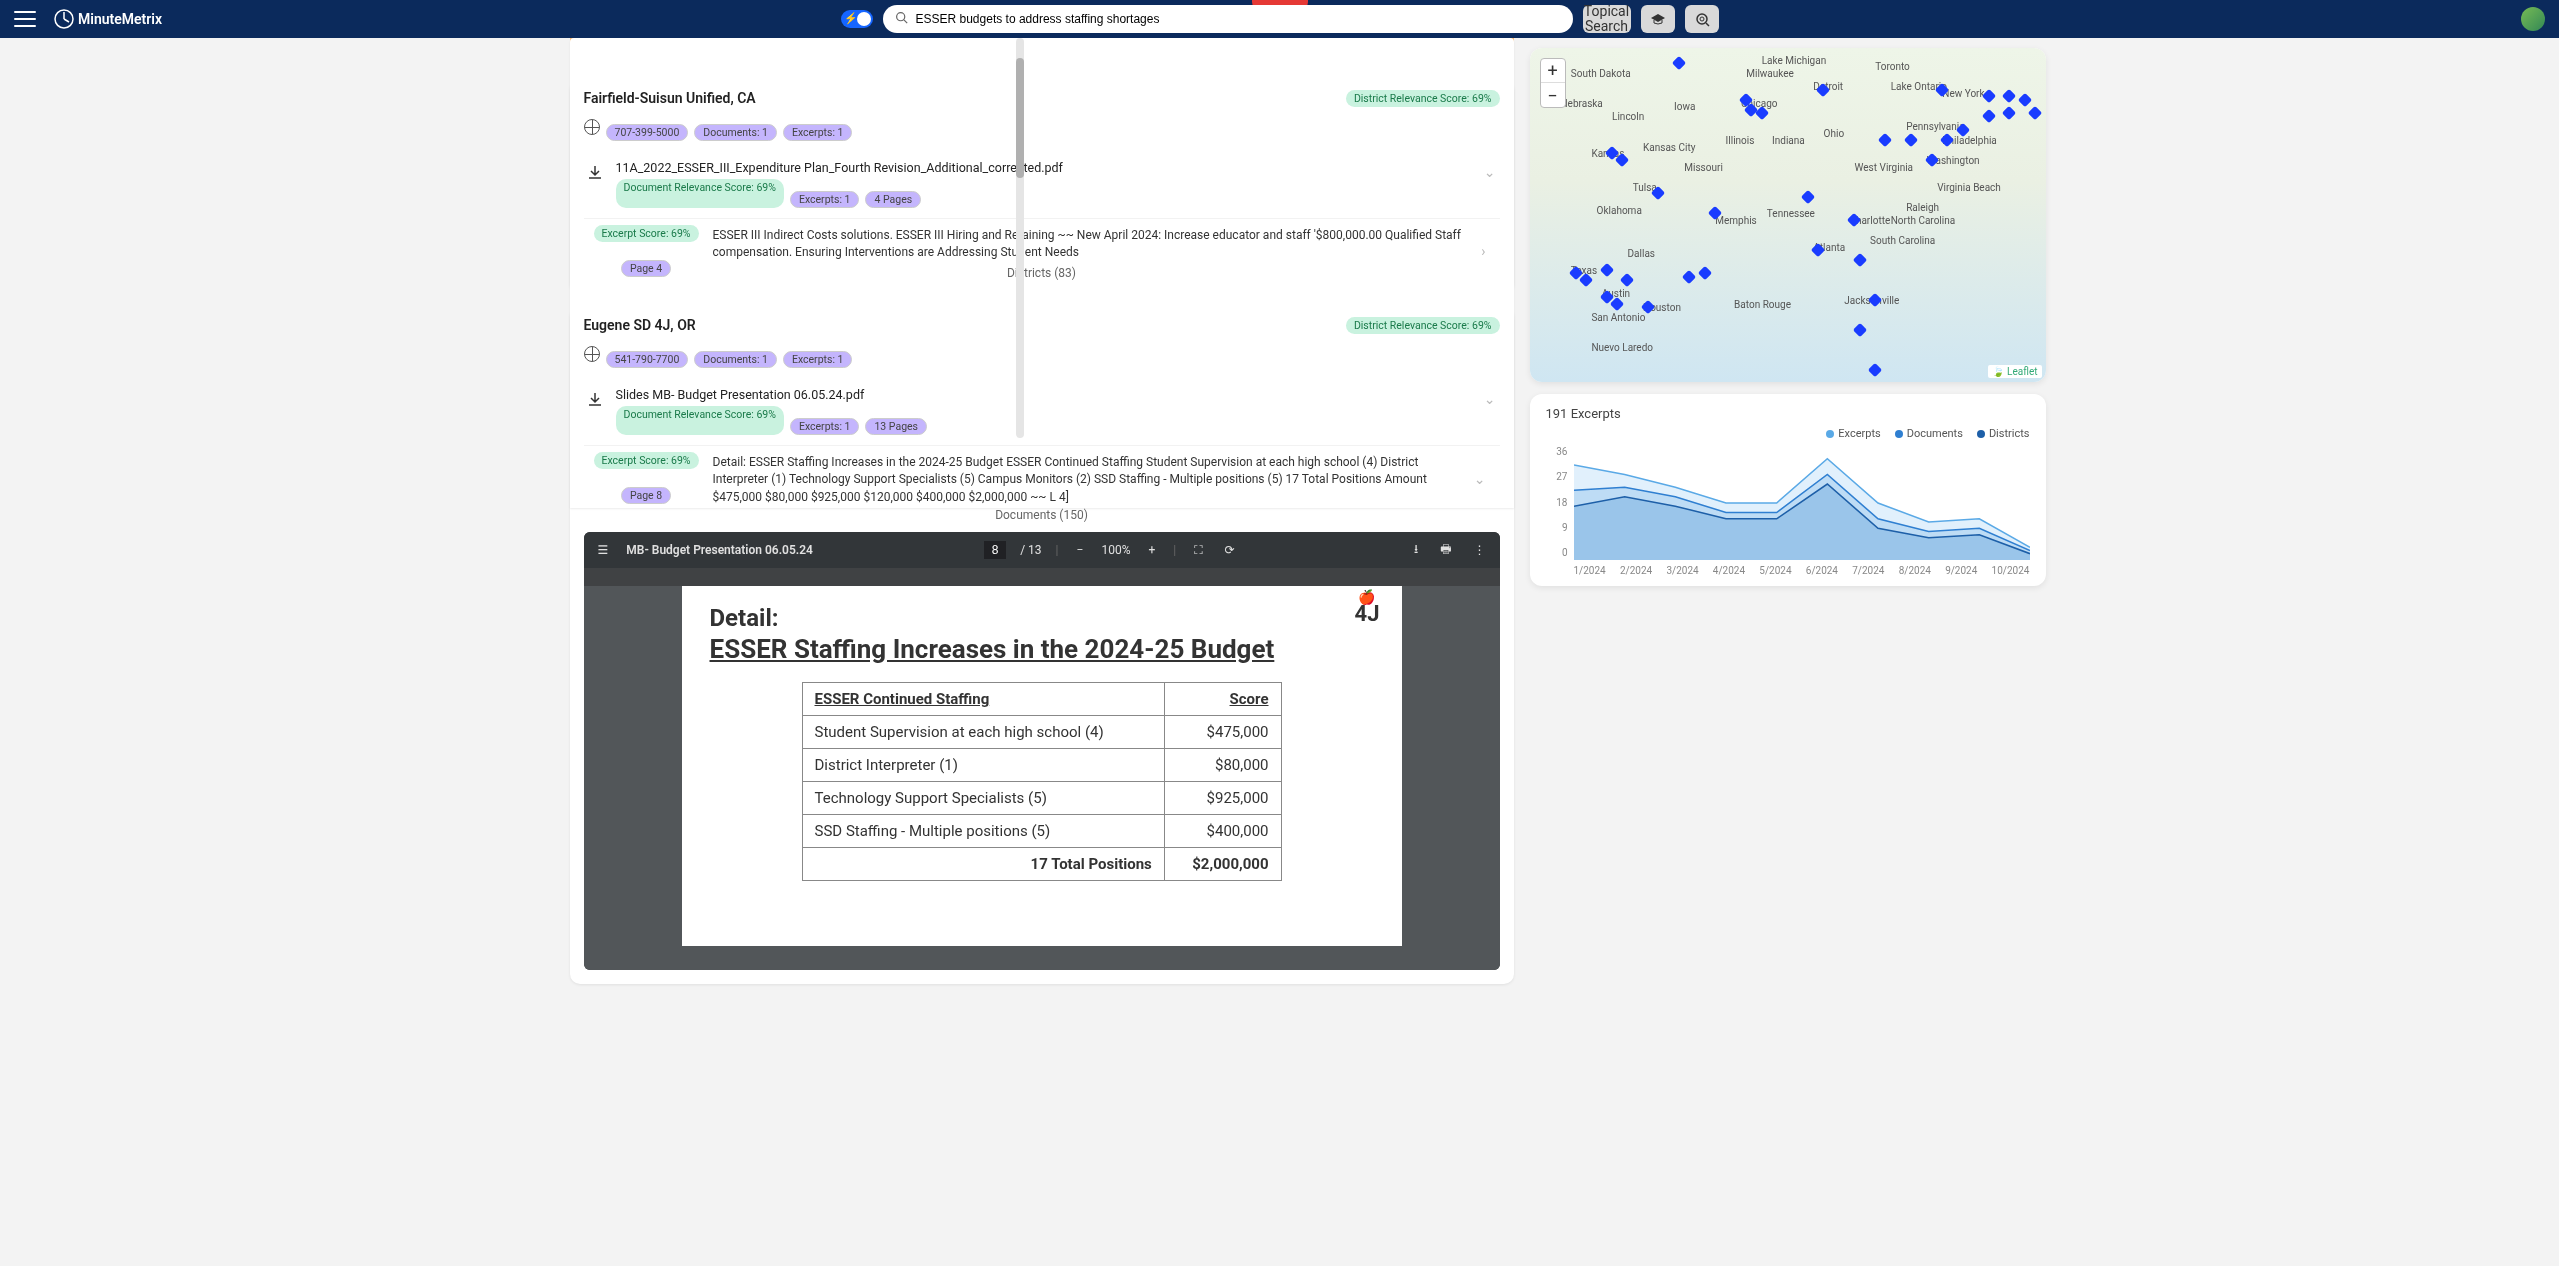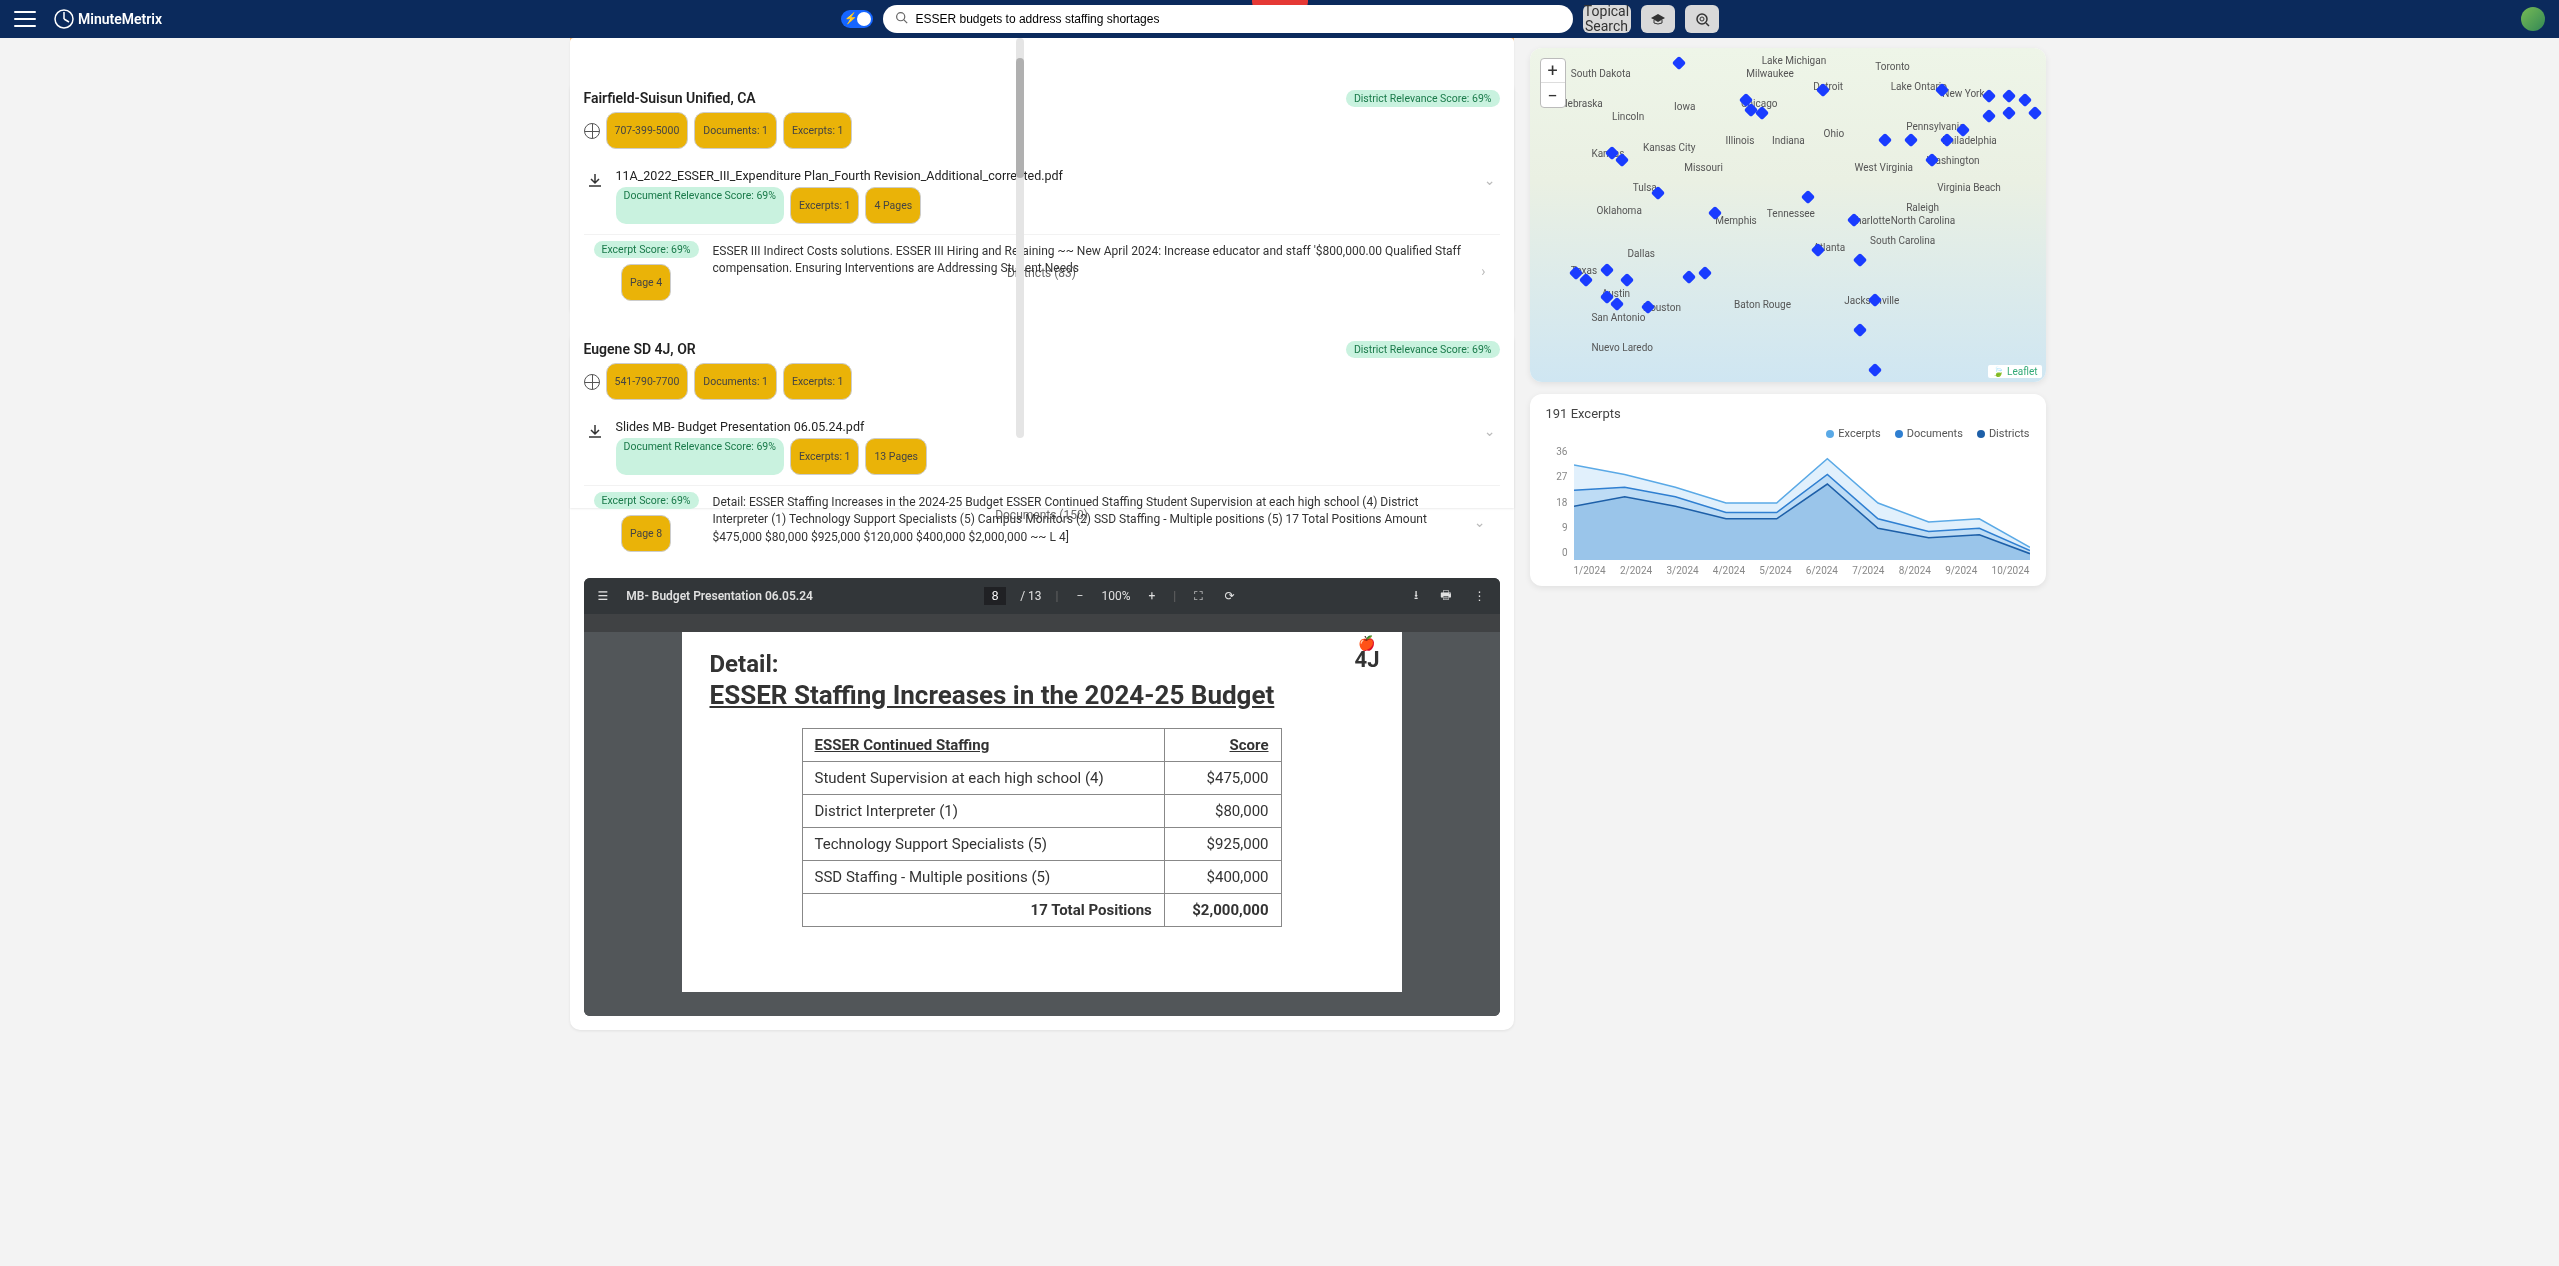--- a/index.html
+++ b/index.html
@@ -76,21 +76,21 @@
   padding:10px 14px 8px; display:flex; justify-content:space-between; align-items:flex-start;
   border-bottom:1px solid #eee;
 }
 .dh-left { display:flex; flex-direction:column; gap:6px; }
 .dh-title { font-size:14px; font-weight:600; color:#222; }
 .badges { display:flex; gap:6px; align-items:center; }
 .globe { width:16px; height:16px; border:1.5px solid #555; border-radius:50%; position:relative; }
 .globe::before,.globe::after{content:"";position:absolute;background:#555;}
 .globe::before{left:50%;top:0;width:1px;height:100%;}
 .globe::after{top:50%;left:0;height:1px;width:100%;}
-.pill { border:1px solid #ccc; border-radius:10px; padding:11px 8px; font-size:10.5px; color:#444; background:#eab308; }
+.pill { border:1px solid #ccc; border-radius:10px; padding:1px 8px; font-size:10.5px; color:#444; background:#c4b5fd;margin-top:12px; }
 .score-pill { background:#c9f2df; border:none; color:#1a7a4a; font-size:10.5px; border-radius:10px; padding:2px 8px; }
 
 .doc-block { padding:10px 14px; }
 .doc-head { display:flex; align-items:flex-start; gap:10px; }
 .dl-icon { width:22px; height:22px; display:flex; align-items:center; justify-content:center; margin-top:2px; cursor:pointer; }
 .doc-body { flex:1; }
 .doc-name { font-size:12.5px; color:#222; margin-bottom:4px; }
 .doc-badges { display:flex; gap:6px; }
 .expand-chev { color:#bbb; font-size:14px; cursor:pointer; padding:4px; }
 

